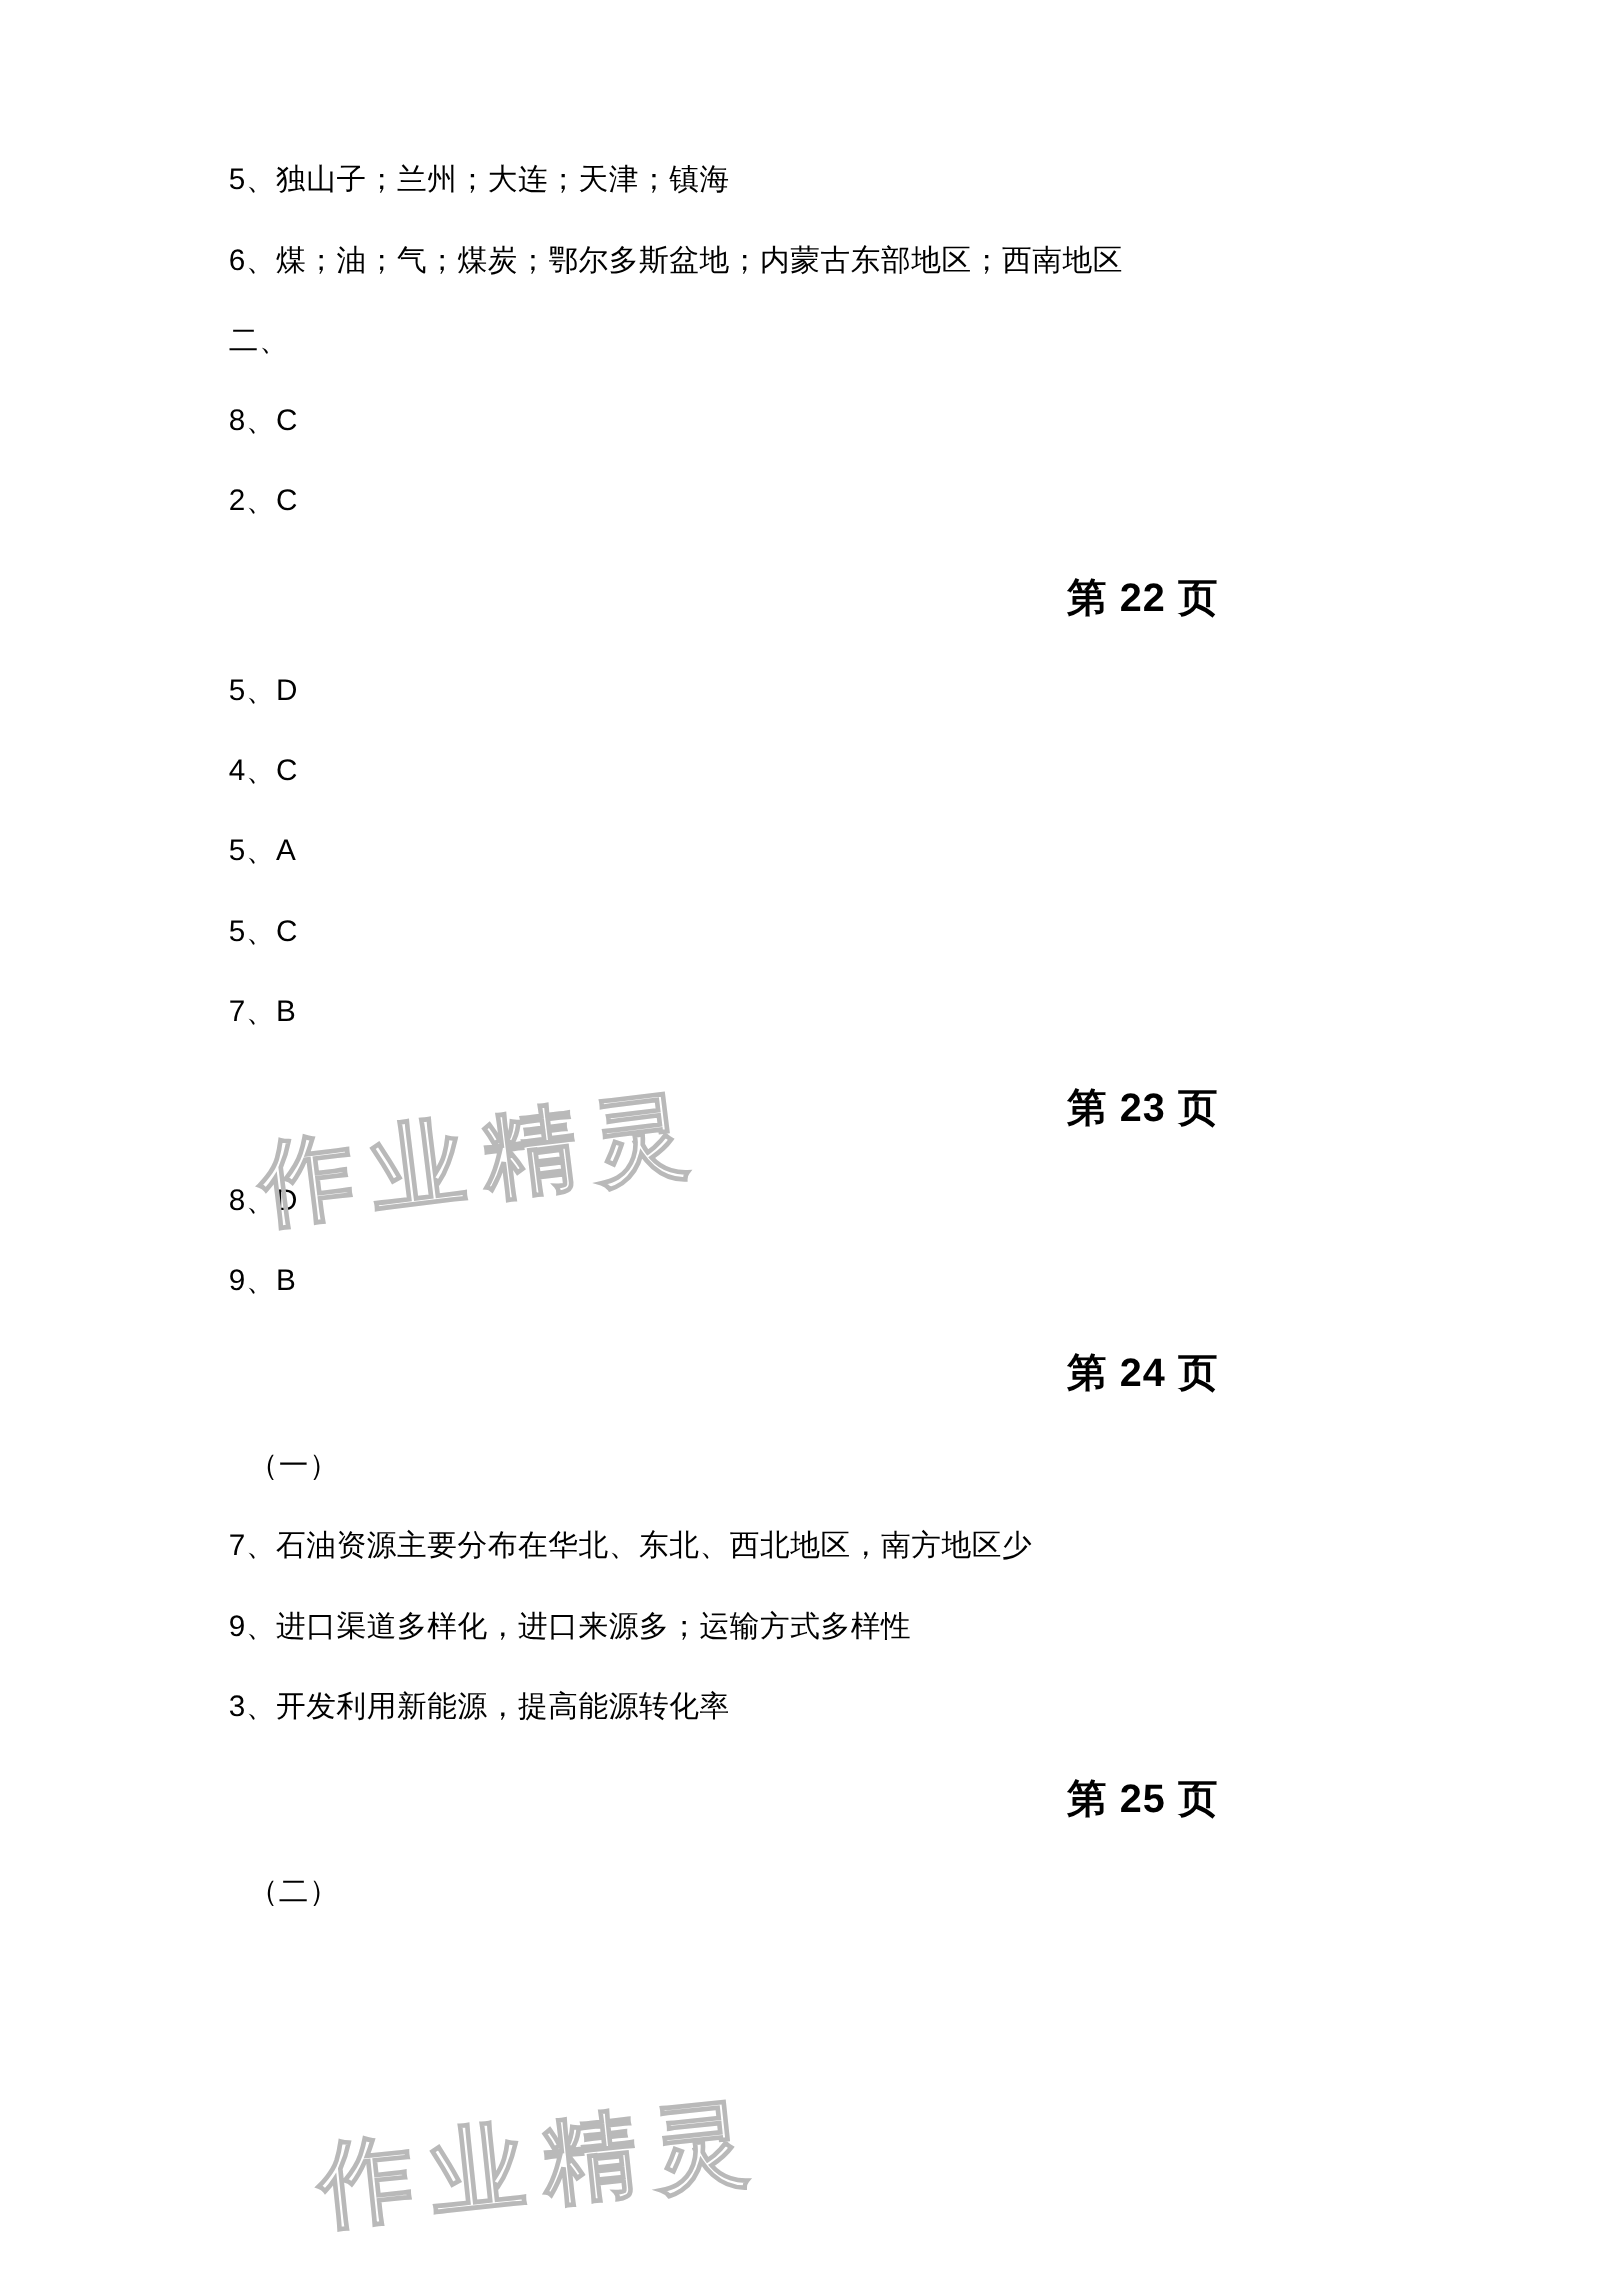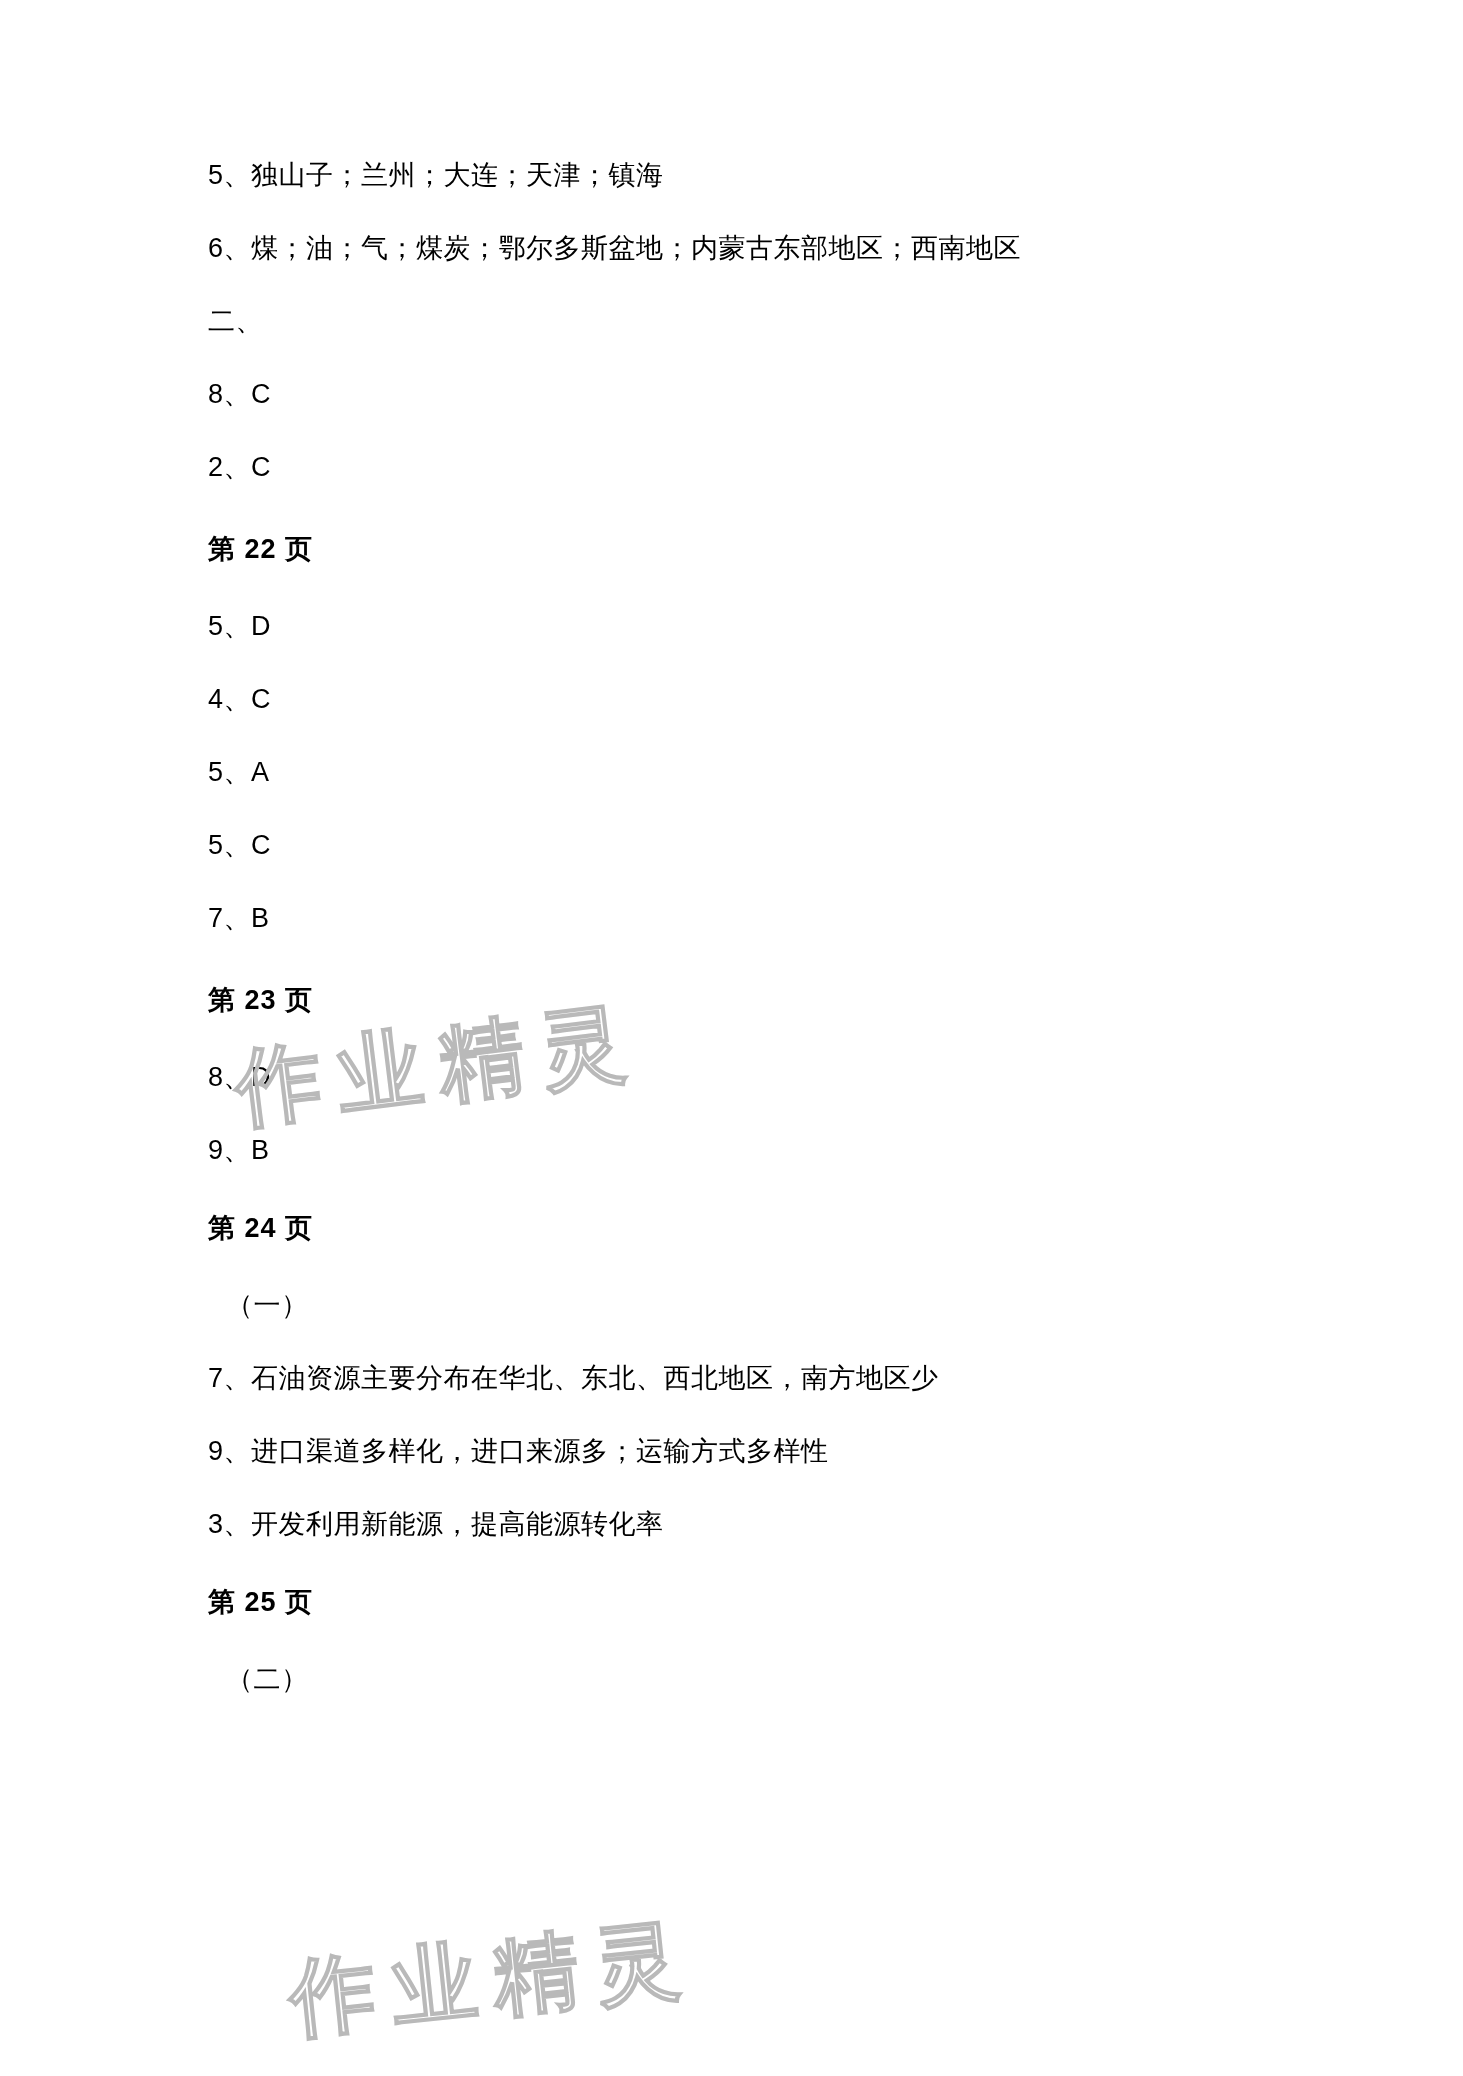--- a/index.html
+++ b/index.html
@@ -10,21 +10,21 @@
   body {
     width: 1463px;
     height: 2076px;
     position: relative;
     font-family: "Liberation Sans", sans-serif;
     color: #000000;
     overflow: hidden;
   }
   .page {
     position: absolute;
-    top: 12px;
+    top: 0;
     left: 0;
     width: 1463px;
     height: 1571px;
     background: #fff;
     text-decoration: underline;
   }
   .content {
     position: absolute;
     left: 208px;
     top: 150px;
@@ -34,22 +34,22 @@
     font-size: 27px;
     line-height: 1.0;
     margin: 0 0 46px 0;
     white-space: pre;
     letter-spacing: 0.5px;
   }
   .line.indent {
     padding-left: 18px;
   }
   .pagemark {
-    text-align: left;
-    font-size: 27px;
+    text-align: right;
+    font-size: 36px;
     font-weight: bold;
     margin: 16px 0 46px 0;
     width: 900px;
     letter-spacing: 1px;
   }
   .tall {
     margin-bottom: 50px;
   }
   
   .watermark {

